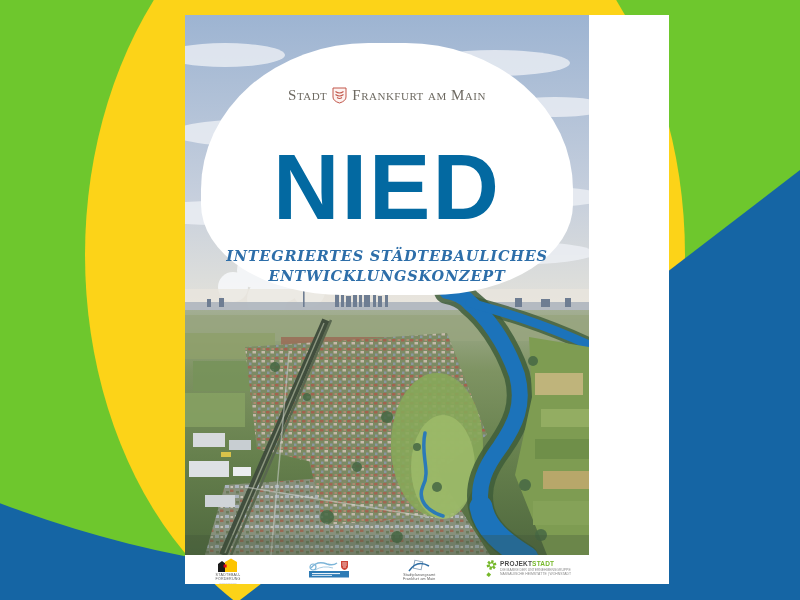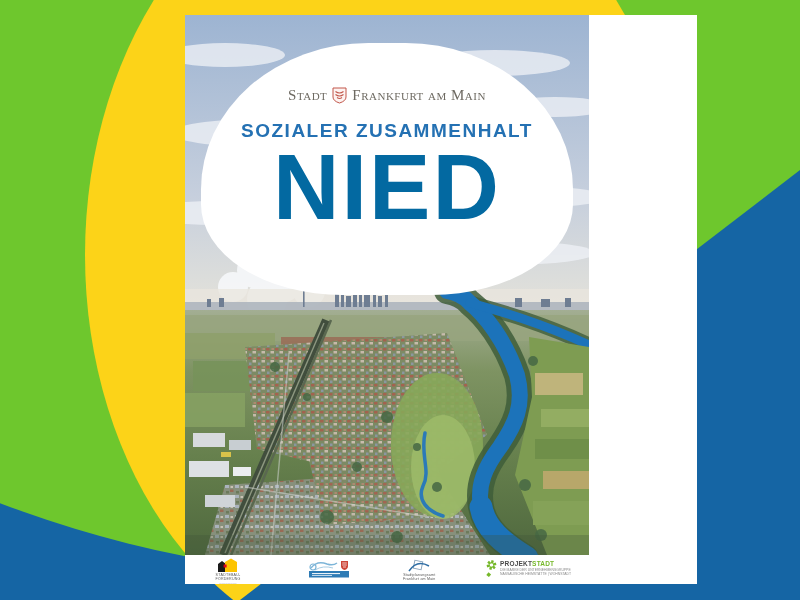--- a/index.html
+++ b/index.html
@@ -1,19 +1,19 @@
 <!DOCTYPE html>
 <html><head>
 <meta charset="utf-8">
 <style>
   html,body{margin:0;padding:0;}
   body{width:800px;height:600px;overflow:hidden;font-family:"Liberation Sans",sans-serif;position:relative;background:#1565a4;}
   #bg{position:absolute;left:0;top:0;width:800px;height:600px;}
   
-  .page{position:absolute;left:185px;top:15px;width:484px;height:569px;background:#fff;padding-left:28px;}
+  .page{position:absolute;left:185px;top:15px;width:484px;height:569px;background:#fff;}
   .photo{position:absolute;left:0;top:0;width:404px;height:540px;}
   .blob{position:absolute;left:16px;top:28px;width:372px;height:252px;background:#fff;
         border-radius:45% 45% 38% 38% / 58% 58% 36% 36%;}
   .blob-inner{position:absolute;left:0;top:0;width:100%;height:100%;text-align:center;}
   .citylogo{position:absolute;top:44px;left:0;width:100%;display:flex;align-items:center;justify-content:center;gap:5px;
             color:#6e6a62;font-variant:small-caps;font-size:15px;letter-spacing:.5px;font-family:"Liberation Serif",serif;}
   .kicker{position:absolute;top:77px;left:0;width:100%;font-size:19px;font-weight:bold;color:#2471b3;letter-spacing:1.5px;}
   .bigtitle{position:absolute;top:92px;left:0;width:100%;font-size:92px;font-weight:bold;color:#0369a1;letter-spacing:2px;line-height:1.15;}
   .subtitle{position:absolute;top:203px;left:0;width:100%;font-family:"DejaVu Serif","Liberation Serif",serif;font-style:italic;
             font-size:14.5px;color:#2d6ea9;letter-spacing:.8px;line-height:1.4;font-weight:600;}
@@ -186,22 +186,25 @@
   <div class="blob">
     <div class="blob-inner">
       <div class="citylogo">
         <span>Stadt</span>
         <svg width="15" height="17" viewBox="0 0 15 17">
           <path d="M1,1 h13 v9 q0,4 -6.5,6 q-6.5,-2 -6.5,-6 z" fill="#fdf3f1" stroke="#c2574b" stroke-width="1"></path>
           <path d="M3.5,4.5 q4,3 8,0 M3.5,7.5 q4,3 8,0 M5,10.5 q2.5,2 5,0" stroke="#c2574b" stroke-width="1.1" fill="none"></path>
         </svg>
         <span>Frankfurt am Main</span>
       </div>
-      <div class="kicker">SOZIALER ZUSAMMENHALT</div>
       <div class="bigtitle">NIED</div>
+      <div class="subtitle">
+        <div>INTEGRIERTES STÄDTEBAULICHES</div>
+        <div>ENTWICKLUNGSKONZEPT</div>
+      </div>
     </div>
   </div>
 
   <div class="logobar">
 
     <div class="lg stbf">
       <svg width="26" height="15" viewBox="0 0 26 15">
         <path d="M3,6 l4,-3 4,3 v8 h-8 z" fill="#1a1a1a"></path>
         <path d="M10,4 l6,-3.5 6,3.5 v10 h-12 z" fill="#fdc400"></path>
         <rect x="8.6" y="6.5" width="3" height="3" fill="#e2001a"></rect>

